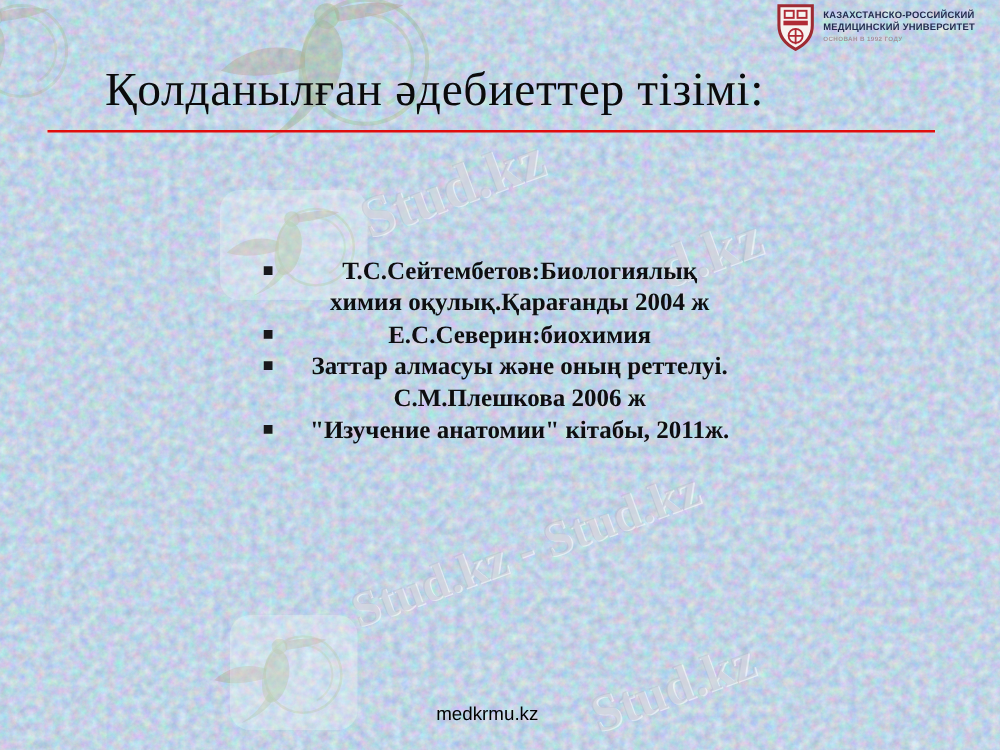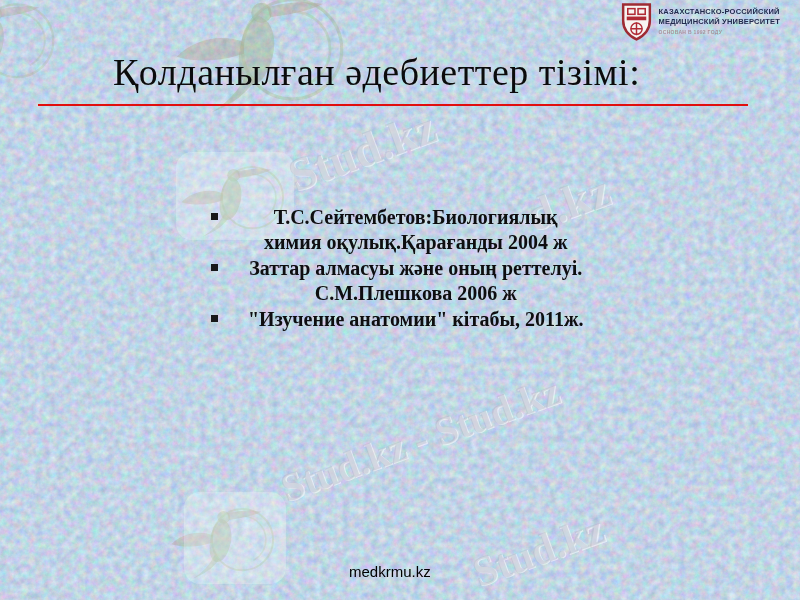--- a/index.html
+++ b/index.html
@@ -28,21 +28,21 @@
   
   .logo{position:absolute;top:3px;right:20px;display:flex;align-items:flex-start;}
   .logo-emblem{flex:0 0 auto;margin-right:7px;}
   .logo-text{padding-top:4px;font-family:"Liberation Sans","DejaVu Sans",sans-serif;}
   .logo-line{font-size:7.5px;font-weight:700;letter-spacing:0.2px;line-height:9.5px;color:#222b4d;}
   .logo-sub{margin-top:3px;font-size:5px;font-weight:700;letter-spacing:0.3px;color:#a7919b;}
 
   
   .title{
     position:absolute;left:84px;top:50px;
-    font-size:38px;font-weight:400;color:#0b0b0c;white-space:nowrap;letter-spacing:0.5px;margin-left:29px;
+    font-size:38px;font-weight:400;color:#0b0b0c;white-space:nowrap;letter-spacing:0.5px;
   }
   .divider{position:absolute;left:38px;top:104px;width:710px;height:2px;background:#e10e0e;}
 
   
   .ref-list{position:absolute;left:210px;top:205px;}
   .ref-item{position:relative;padding-left:38px;text-align:center;}
   .bullet{position:absolute;left:1px;top:8px;width:7px;height:7px;background:#18181a;}
   .ref-text div{
     font-size:20px;font-weight:700;line-height:25.4px;color:#0e0e10;white-space:nowrap;
   }
@@ -125,20 +125,21 @@
       <div class="ref-item">
         <span class="bullet"></span>
         <div class="ref-text">
           <div>Т.С.Сейтембетов:Биологиялық</div>
           <div>химия оқулық.Қарағанды 2004 ж</div>
         </div>
       </div>
       <div class="ref-item">
         <span class="bullet"></span>
         <div class="ref-text">
+          <div>Е.С.Северин:биохимия</div>
         </div>
       </div>
       <div class="ref-item">
         <span class="bullet"></span>
         <div class="ref-text">
           <div>Заттар алмасуы және оның реттелуі.</div>
           <div>С.М.Плешкова 2006 ж</div>
         </div>
       </div>
       <div class="ref-item">

